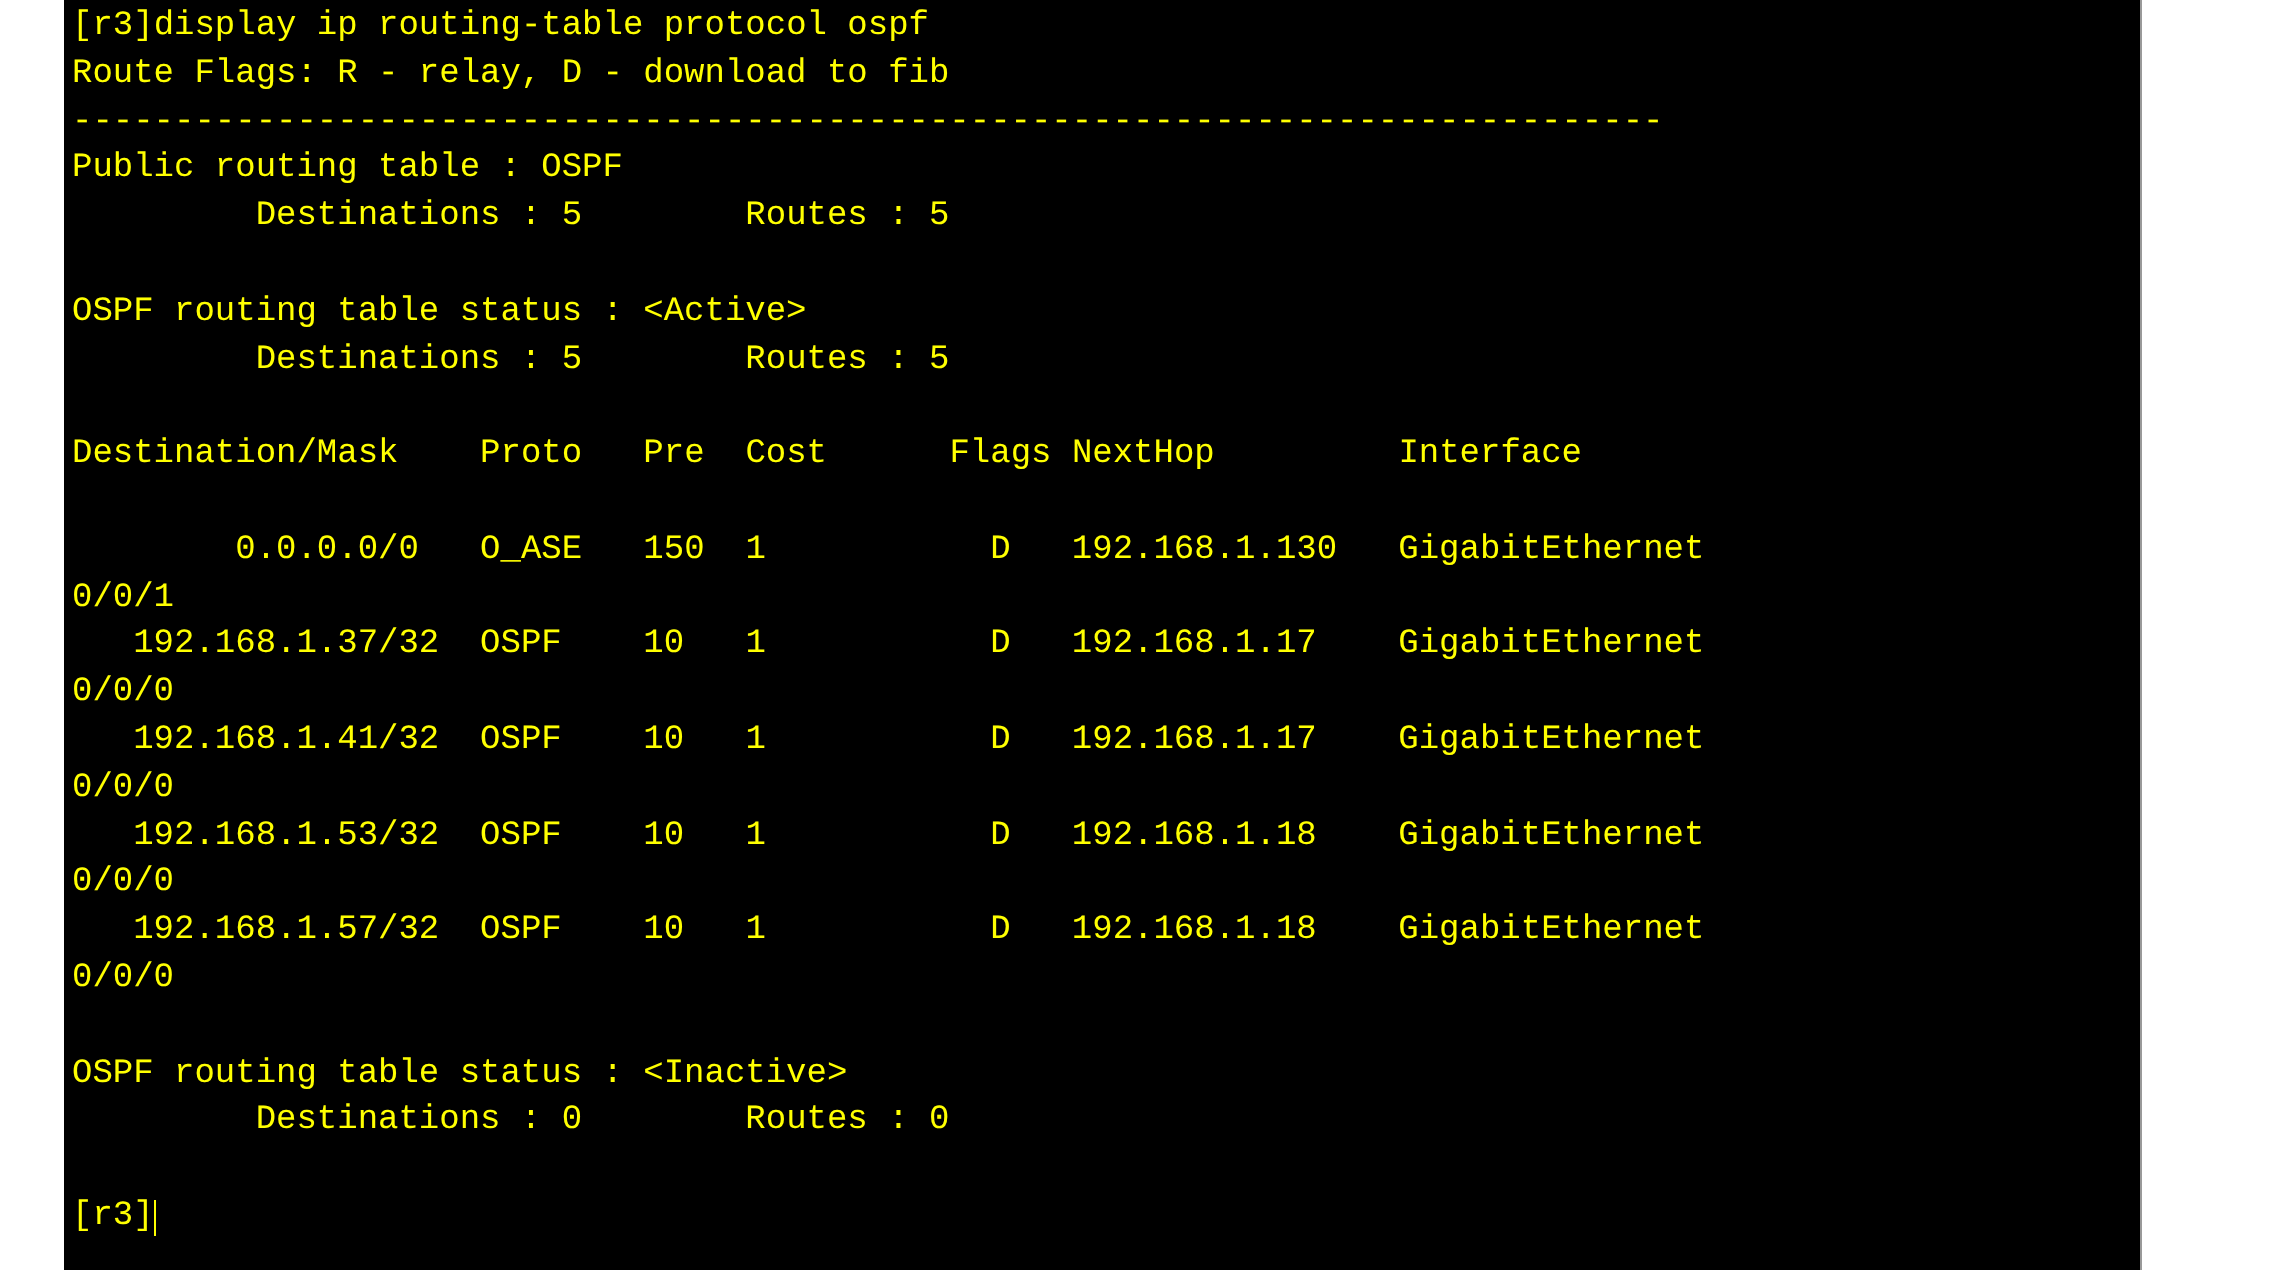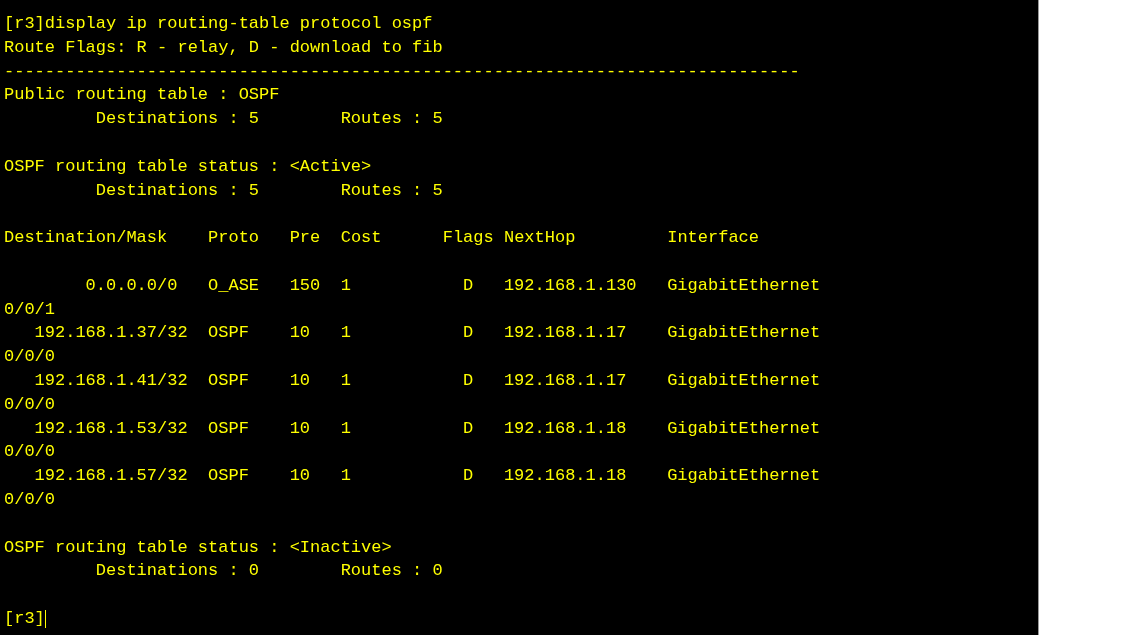--- a/index.html
+++ b/index.html
@@ -12,25 +12,26 @@
       width: 1144px;
       height: 635px;
       overflow: hidden;
     }
     .terminal {
       background: #000;
       color: #ffff00;
       font-family: "Courier New", monospace;
       font-size: 17px;
       line-height: 1.4;
-      padding: 12px 4px;
+      padding: 2px 4px;
       white-space: pre;
       width: 1039px;
       height: 635px;
       border-right: 1px solid #999;
+      margin-left: 32px;
     }
     .cursor {
       display: inline-block;
       width: 1px;
       height: 18px;
       background: #ffff00;
       vertical-align: text-bottom;
       animation: blink 1s step-end infinite;
     }
     @keyframes blink {

